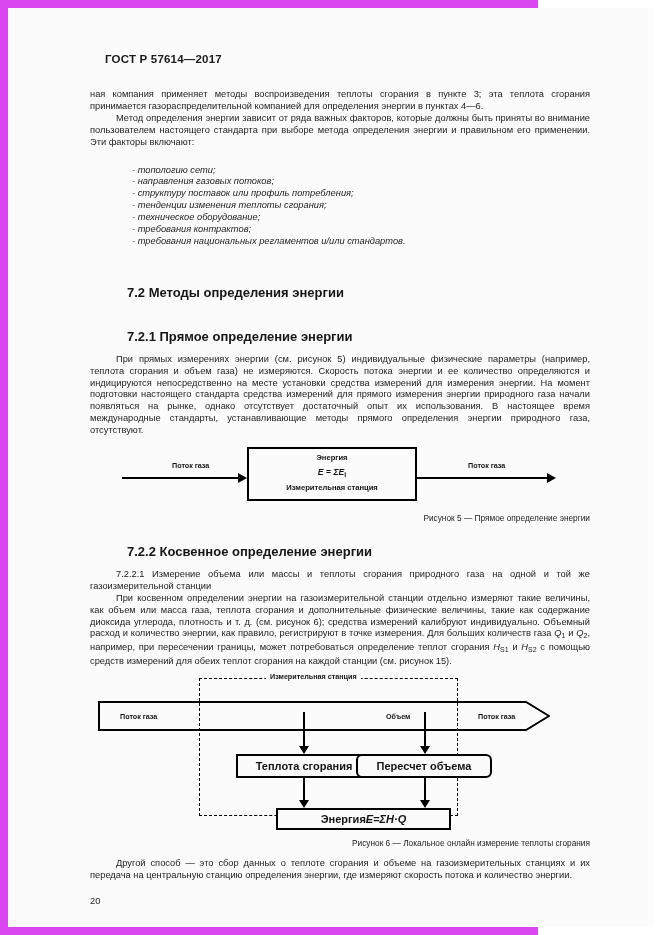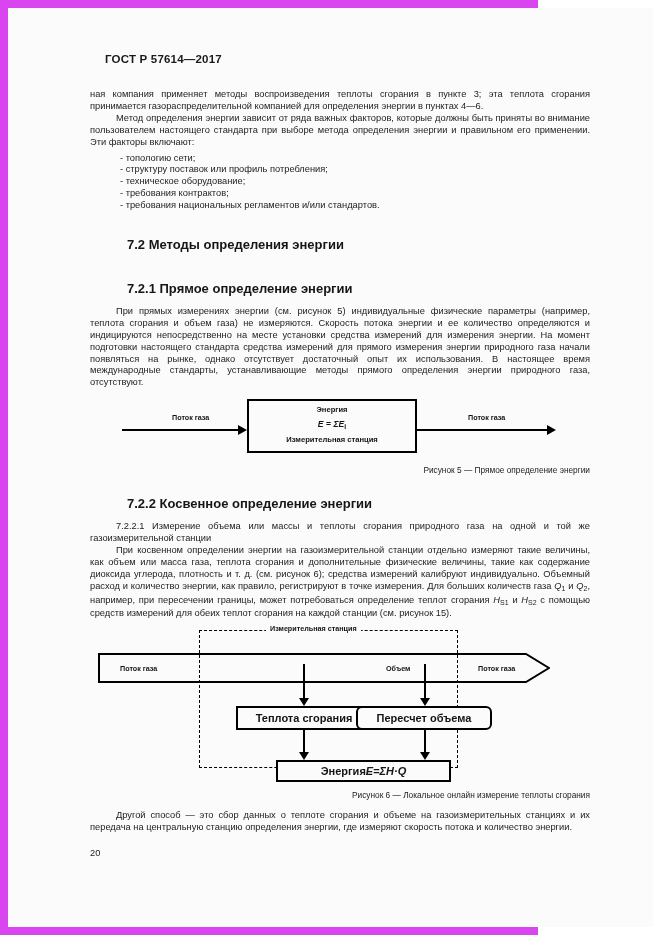--- a/index.html
+++ b/index.html
@@ -52,23 +52,24 @@
     font-size: 9.3px;
     line-height: 11.9px;
     text-align: justify;
     margin: 0;
     color: #1c1c1c;
     hyphens: manual;
   }
   .para.indent { text-indent: 26px; }
   .para.noindent { text-indent: 0; }
   .bullets {
-    margin: 4px;
+    margin: 16px;
     padding: 0;
     list-style: none;
+    font-style: italic;
   }
   .bullets li {
     font-size: 9.3px;
     line-height: 11.9px;
     padding-left: 26px;
     color: #1c1c1c;
   }
   .head-b {
     font-size: 13px;
     font-weight: bold;
@@ -220,21 +221,23 @@
     <div class="content">
 
       <div class="doc-header">ГОСТ Р 57614—2017</div>
 
       <p class="para noindent">ная компания применяет методы воспроизведения теплоты сгорания в пункте 3; эта теплота сгорания принимается газораспределительной компанией для определения энергии в пунктах 4—6.</p>
 
       <p class="para indent">Метод определения энергии зависит от ряда важных факторов, которые должны быть приняты во внимание пользователем настоящего стандарта при выборе метода определения энергии и правильном его применении. Эти факторы включают:</p>
 
       <ul class="bullets">
         <li>- топологию сети;</li>
+        <li>- направления газовых потоков;</li>
         <li>- структуру поставок или профиль потребления;</li>
+        <li>- тенденции изменения теплоты сгорания;</li>
         <li>- техническое оборудование;</li>
         <li>- требования контрактов;</li>
         <li>- требования национальных регламентов и/или стандартов.</li>
       </ul>
 
       <div class="sp12"></div>
       <p class="head-b">7.2 Методы определения энергии</p>
       <div class="sp10"></div>
       <p class="head-b">7.2.1 Прямое определение энергии</p>
       <p class="para indent">При прямых измерениях энергии (см. рисунок 5) индивидуальные физические параметры (например, теплота сгорания и объем газа) не измеряются. Скорость потока энергии и ее количество определяются и индицируются непосредственно на месте установки средства измерений для измерения энергии. На момент подготовки настоящего стандарта средства измерений для прямого измерения энергии природного газа начали появляться на рынке, однако отсутствует достаточный опыт их использования. В настоящее время международные стандарты, устанавливающие методы прямого определения энергии природного газа, отсутствуют.</p>

